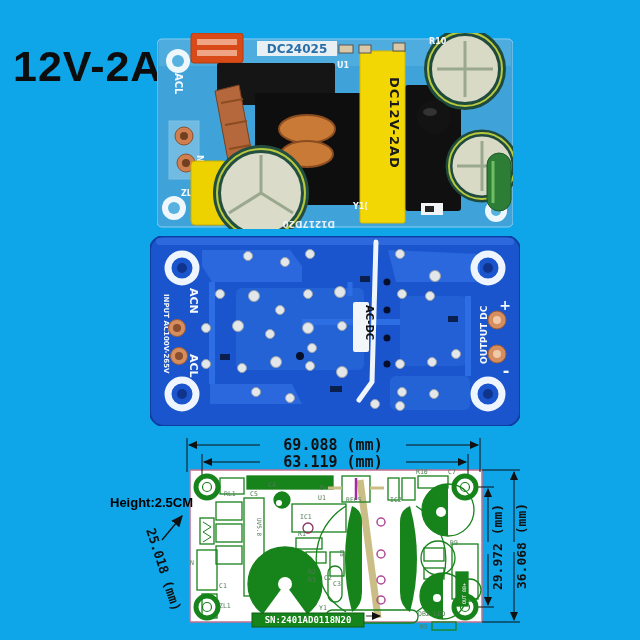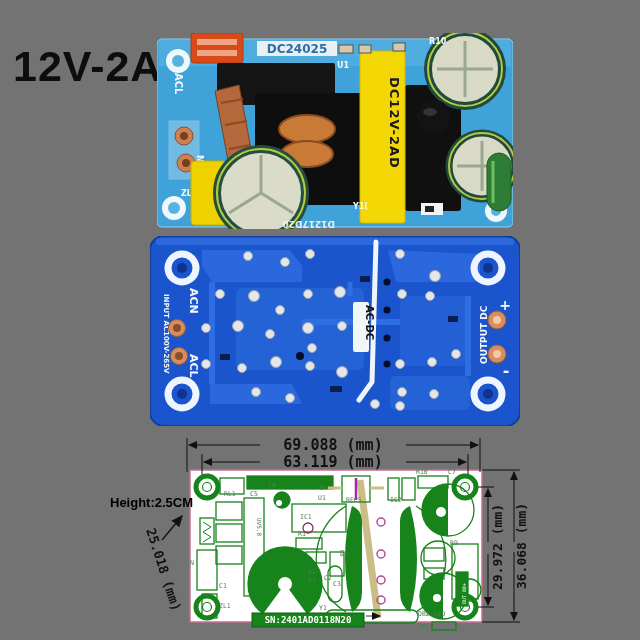--- a/index.html
+++ b/index.html
@@ -1,16 +1,16 @@
 <!DOCTYPE html>
 <html><head>
 <meta charset="utf-8">
 <style>
   html,body{margin:0;padding:0;background:#ffffff;}
-  #stage{position:relative;width:640px;height:640px;background:#737373;overflow:hidden;
+  #stage{position:relative;width:640px;height:640px;background:#0ea5e9;overflow:hidden;
          font-family:"Liberation Sans",sans-serif;}
   #product-title{position:absolute;left:13px;top:42px;font-size:43px;font-weight:800;
          letter-spacing:1px;color:#0d0d0d;}
   .abs{position:absolute;}
   svg text{user-select:none;}
   .pcbtxt{font-family:"DejaVu Sans",sans-serif;font-weight:bold;fill:#f3f8fc;}
   .dim{font-family:"DejaVu Sans Mono",monospace;font-weight:bold;fill:#111;}
   .clabel{font-family:"DejaVu Sans Mono",monospace;fill:#4f7d55;}
 </style>
 </head>

